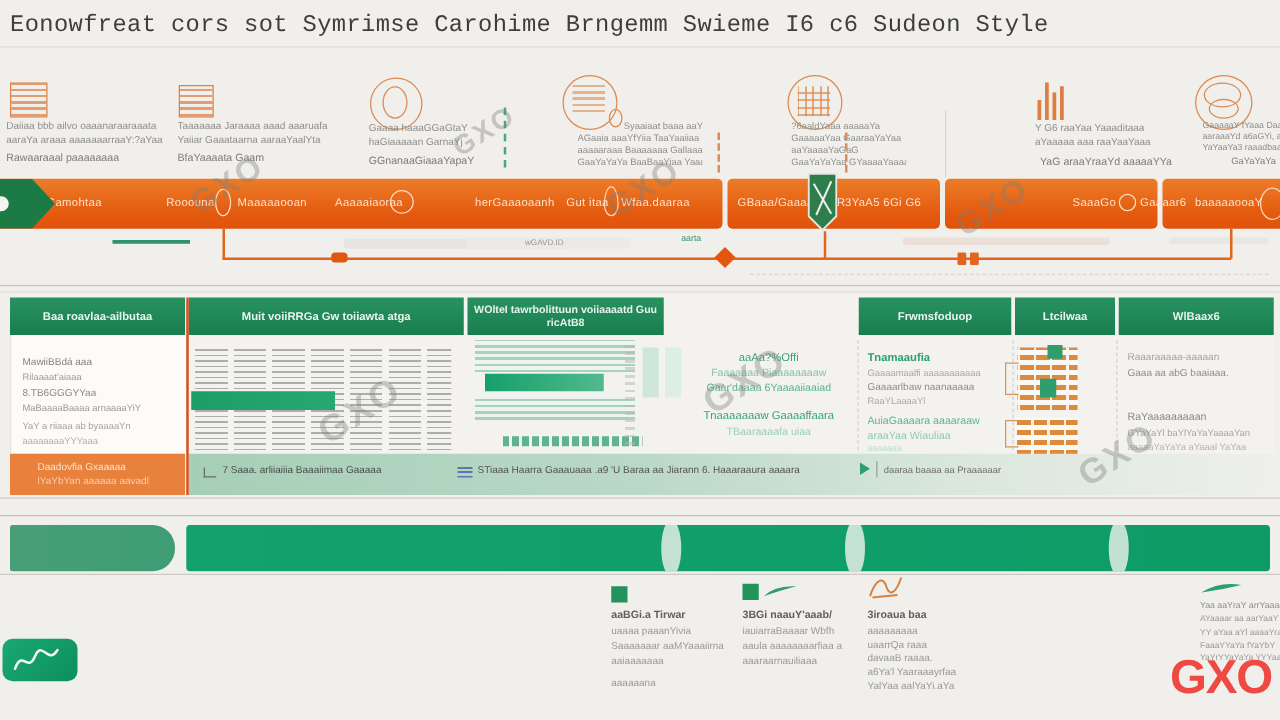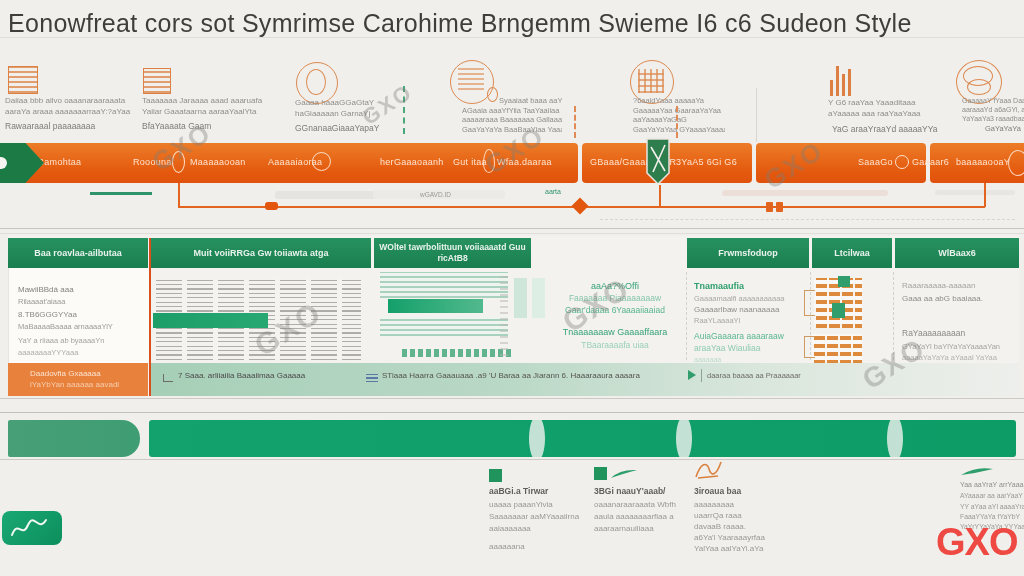--- a/index.html
+++ b/index.html
@@ -1,19 +1,19 @@
 <!DOCTYPE html>
 <html><head>
 <meta charset="utf-8">
 <style>
   html,body{margin:0;padding:0;background:#d8d6d2;font-family:"Liberation Sans",sans-serif;}
   .canvas{position:relative;width:1024px;height:576px;background:#f0efec;overflow:hidden;}
   .abs{position:absolute;}
   .wm{position:absolute;color:rgba(125,125,120,.38);font-weight:700;letter-spacing:2px;transform:rotate(-33deg);z-index:40;pointer-events:none;}
-  .title{font-size:25px;color:#3f3e3b;letter-spacing:.3px;white-space:nowrap;}
+  .title{font-size:19px;color:#3f3e3b;letter-spacing:.3px;white-space:nowrap;font-family:Liberation Mono, monospace;}
   .s-line{font-size:8px;color:#8f8e8a;line-height:10.5px;white-space:nowrap;overflow:hidden;}
   .s-sub{font-size:8.5px;color:#7d7c78;white-space:nowrap;}
   .ring{border:1.6px solid #dd8a50;border-radius:50%;}
   .stamp{border:1.6px solid #dd8245;background:
     repeating-linear-gradient(0deg,rgba(221,130,69,.75) 0 2px,transparent 2px 5px);}
   .vdash-g{border-left:2px dashed #4aa97c;}
   .vdash-o{border-left:2px dashed #e08a55;}
   .vsolid{border-left:1px solid #d9d5cf;}
   .oseg{background:linear-gradient(180deg,#ec7c28 0%,#e45a0e 70%,#e0520c 100%);border-radius:4px;}
   .bar-label{position:absolute;top:157px;font-size:9px;color:#ffe3cf;letter-spacing:.3px;white-space:nowrap;z-index:5;}
@@ -264,21 +264,21 @@
   <div class="abs lg-line" style="left:489px;top:523px;">aaiaaaaaaa</div>
   <div class="abs lg-line" style="left:489px;top:541px;">aaaaaana</div>
 
   <div class="abs" style="left:594px;top:467px;width:13px;height:13px;background:#21935d;"></div>
   <div class="abs" style="left:610px;top:466px;">
     <svg width="28" height="12" viewBox="0 0 28 12">
         <path d="M1 10 Q10 1 27 2 Q12 6 1 10 Z" fill="#2f9e6c"></path>
       </svg>
   </div>
   <div class="abs lg-title" style="left:594px;top:486px;">3BGi naauY'aaab/</div>
-  <div class="abs lg-line" style="left:594px;top:499px;">oaaanaraaraaata Wbfh</div>
+  <div class="abs lg-line" style="left:594px;top:499px;">iauiarraBaaaar Wbfh</div>
   <div class="abs lg-line" style="left:594px;top:511px;">aaula aaaaaaaarfiaa a</div>
   <div class="abs lg-line" style="left:594px;top:523px;">aaaraarnauiliaaa</div>
 
   <div class="abs" style="left:694px;top:458px;">
     <svg width="32" height="22" viewBox="0 0 32 22">
         <path d="M2 19 C7 4 13 4 15 11 S22 19 27 4 M4 20 L24 18" stroke="#d9823f" stroke-width="1.6" fill="none"></path>
       </svg>
   </div>
   <div class="abs lg-title" style="left:694px;top:486px;">3iroaua baa</div>
   <div class="abs lg-line" style="left:694px;top:499px;line-height:11px;">aaaaaaaaa</div>

